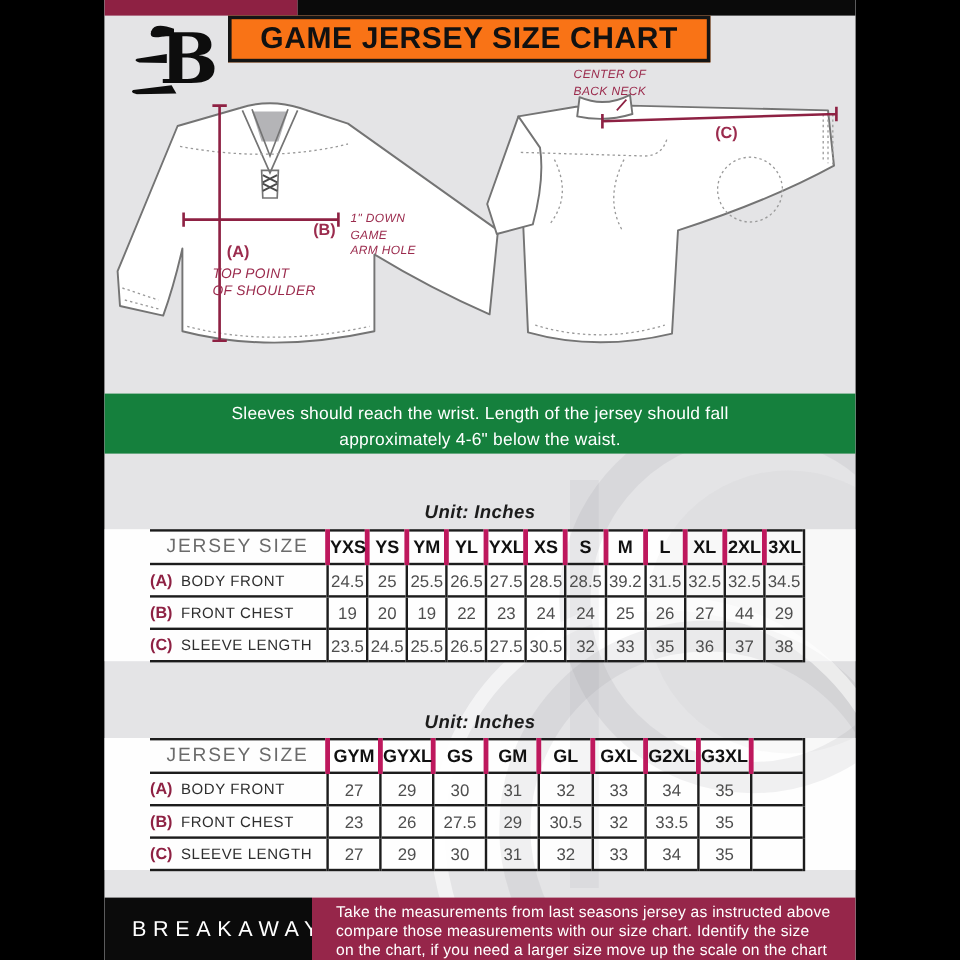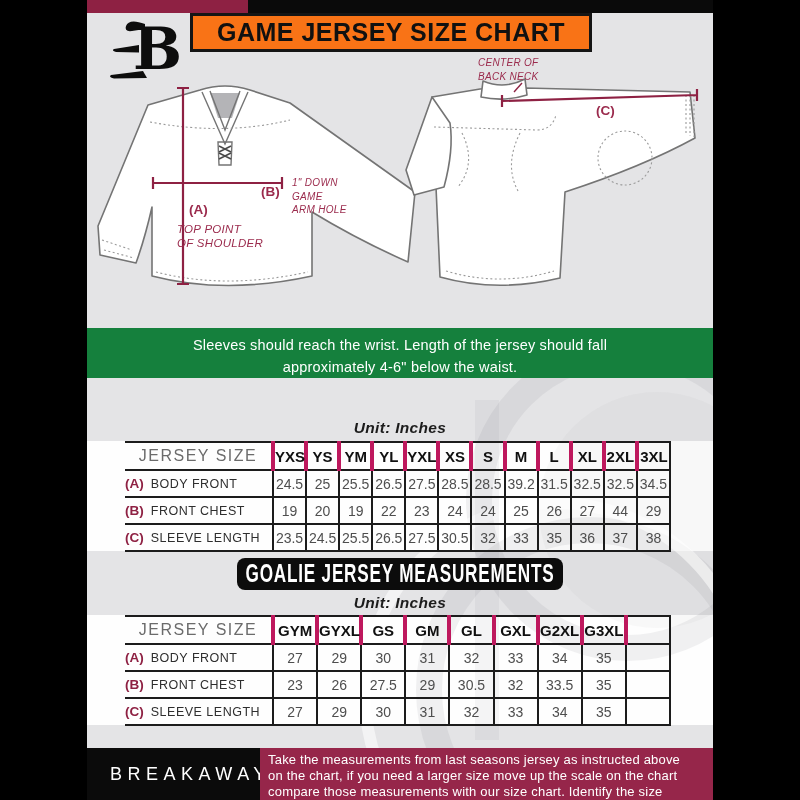--- a/index.html
+++ b/index.html
@@ -57,21 +57,21 @@
   td.rowlabel b { color:#8e2143; font-size:13.5px; margin-right:7px; letter-spacing:0; }
   td.val { text-align:center; font-size:14px; color:#4e4e4e; border-left:2px solid #1c1c1c; }
 
   
   .watermark { position:absolute; z-index:1; pointer-events:none; }
 
   
   .footer { position:absolute; left:0; top:748px; width:626px; height:52px; display:flex; z-index:5; }
   .footer-black { width:173px; background:#0b0b0b; display:flex; align-items:center; padding-left:13px; gap:10px; }
   .brand { color:#fff; font-weight:normal; font-size:18px; letter-spacing:5.5px; white-space:nowrap; }
-  .footer-maroon { flex:1; background:#96264a; color:#fff; padding:4px 8px 4px 8px; }
+  .footer-maroon { flex:1; background:#96264a; color:#fff; padding:4px 8px 4px 20px; }
   .footer-maroon div { font-size:13px; line-height:15.8px; letter-spacing:.2px; white-space:nowrap; }
 </style>
 </head>
 <body>
 
 <div class="content">
 
   <div class="strip-maroon"></div>
   <div class="strip-black"></div>
 
@@ -238,23 +238,20 @@
           <td class="val">33</td>
           <td class="val">35</td>
           <td class="val">36</td>
           <td class="val">37</td>
           <td class="val">38</td>
         </tr>
       </tbody>
     </table>
 
   <div class="band" style="top:615px;"></div>
-  <div class="pill" style="top:558px;">
-    <span>GOALIE JERSEY MEASUREMENTS</span>
-  </div>
   <div class="unit" style="top:594px;">Unit: Inches</div>
   <table class="meas" style="top:615px;">
       <colgroup>
         <col class="labelcol">
         <col>
         <col>
         <col>
         <col>
         <col>
         <col>
@@ -328,18 +325,18 @@
         </defs>
         <text x="24" y="54" font-family="DejaVu Serif, serif" font-weight="bold" font-size="58" fill="url(#silver)">B</text>
         <path d="M36,9 Q20,3 17,11 Q15,17 23,16 L36,14 Z" fill="url(#silver)"></path>
         <path d="M30,30 L5,34 Q2,35.5 7,37 L30,37.5 Z" fill="url(#silver)"></path>
         <path d="M34,56 L2,60 Q-1,62 5,63.5 L38,63 Z" fill="url(#silver)"></path>
       </svg>
       <span class="brand">BREAKAWAY</span>
     </div>
     <div class="footer-maroon">
       <div>Take the measurements from last seasons jersey as instructed above</div>
+      <div>compare those measurements  with our size chart. Identify the size</div>
       <div>on the chart, if you need a larger size move up the scale on the chart</div>
-      <div>compare those measurements  with our size chart. Identify the size</div>
     </div>
   </div>
 
 </div>
 
 </body></html>

